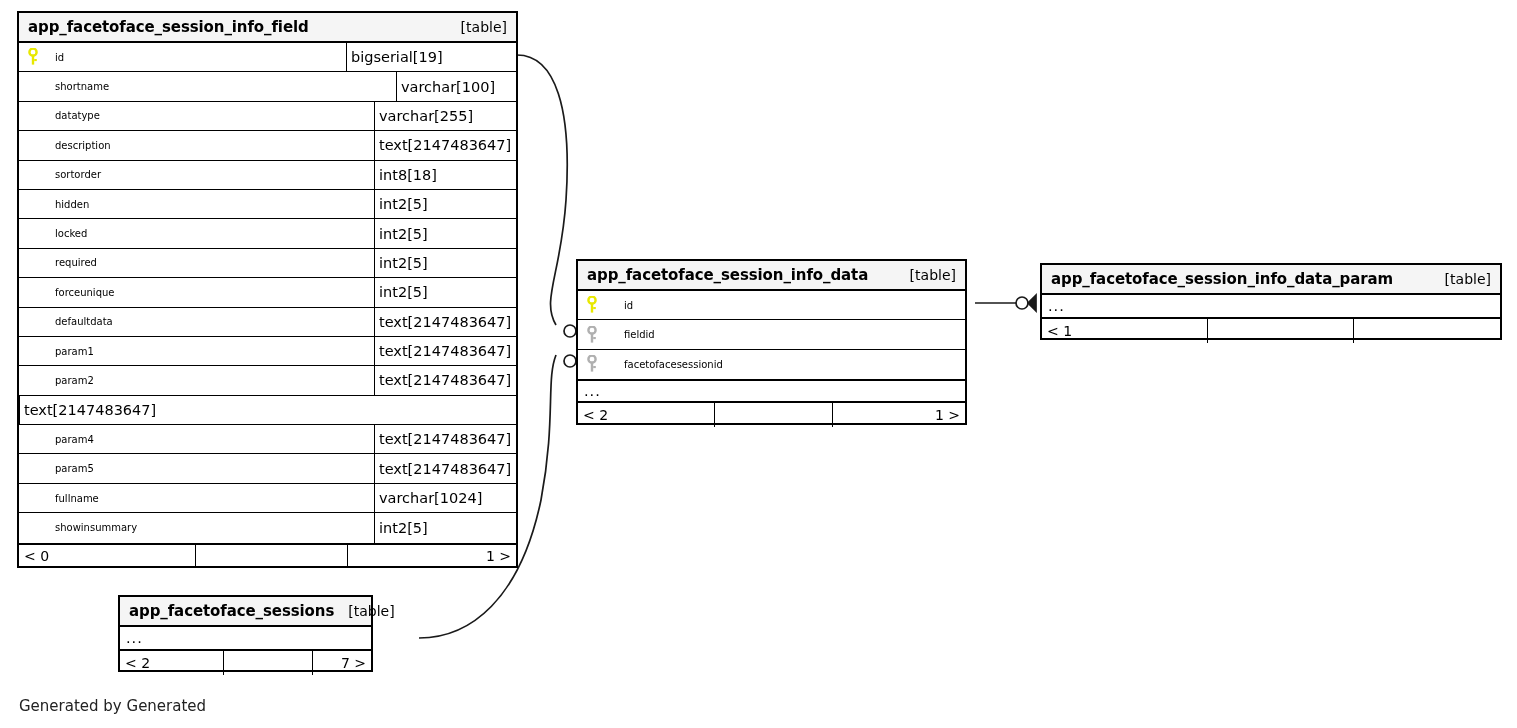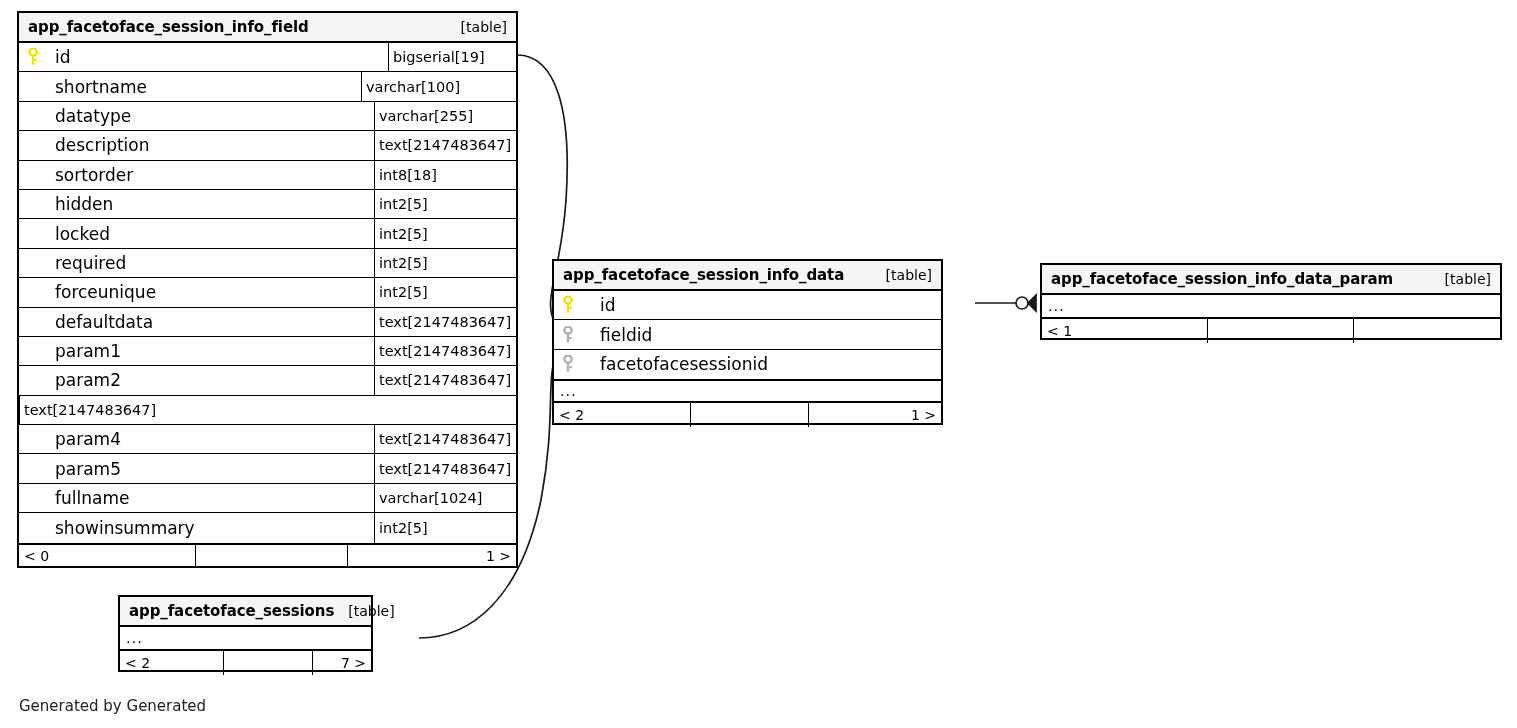--- a/index.html
+++ b/index.html
@@ -69,21 +69,21 @@
     height: 29.4px;
     border-bottom: 1px solid #000000;
   }
   .row:last-child { border-bottom: none; }
   .cell-name {
     box-sizing: border-box;
     display: flex;
     align-items: center;
     flex: 1 1 auto;
     padding-left: 6px;
-    font-size: 17px;
+    font-size: 10px;
     color: #000000;
     overflow: hidden;
     white-space: nowrap;
   }
   .cell-type {
     box-sizing: border-box;
     display: flex;
     align-items: center;
     border-left: 1px solid #000000;
     padding-left: 4px;
@@ -204,29 +204,29 @@
         <div class="cell-name">
           <span class="keyslot">
             <svg class="keyicon" width="12" height="18" viewBox="0 0 12 18">
               <circle cx="6" cy="4.2" r="3.6" fill="none" stroke="#e8e800" stroke-width="2.4"></circle>
               <rect x="4.8" y="6.6" width="2.4" height="10" fill="#e8e800"></rect>
               <rect x="7.2" y="11" width="2.6" height="2.1" fill="#e8e800"></rect>
             </svg>
           </span>
           <span class="colname">id</span>
         </div>
-        <div class="cell-type" style="width:128px;margin-left:15px;">bigserial[19]</div>
+        <div class="cell-type" style="width:170px;margin-left:15px;">bigserial[19]</div>
       </div>
 
       <div class="row">
         <div class="cell-name">
           <span class="keyslot"></span>
           <span class="colname">shortname</span>
         </div>
-        <div class="cell-type" style="width:155px;">varchar[100]</div>
+        <div class="cell-type" style="width:120px;">varchar[100]</div>
       </div>
 
       <div class="row">
         <div class="cell-name">
           <span class="keyslot"></span>
           <span class="colname">datatype</span>
         </div>
         <div class="cell-type" style="width:142px;">varchar[255]</div>
       </div>
 
@@ -339,21 +339,21 @@
       </div>
     </div>
 
     <div class="footer">
       <div class="fcell fleft" style="width:177px;">&lt; 0</div>
       <div class="fcell fmid" style="width:152px;"></div>
       <div class="fcell fright" style="flex:1 1 auto;">1 &gt;</div>
     </div>
   </div>
 
-  <div class="node" id="node-data" style="left:552px; top:259px; width:391px; height:166px;">
+  <div class="node" id="node-data" style="left:576px; top:259px; width:391px; height:166px;">
 
     <div class="node-title">
       <span class="tname">app_facetoface_session_info_data</span>
       <span class="ttype">[table]</span>
     </div>
 
     <div class="rows">
       <div class="row">
         <div class="cell-name">
           <span class="keyslot">

